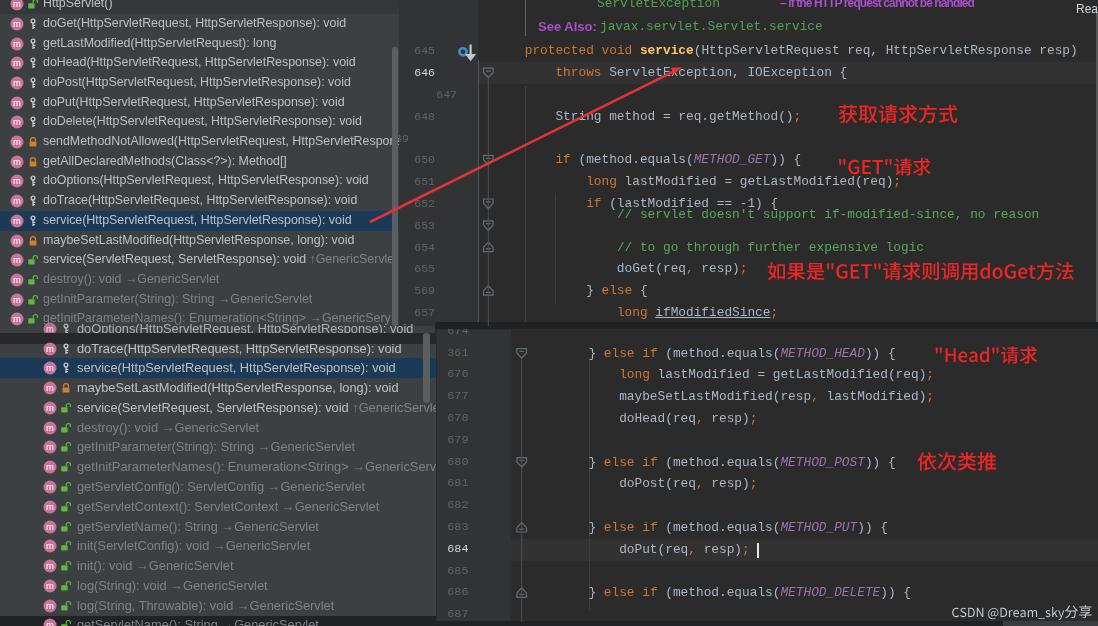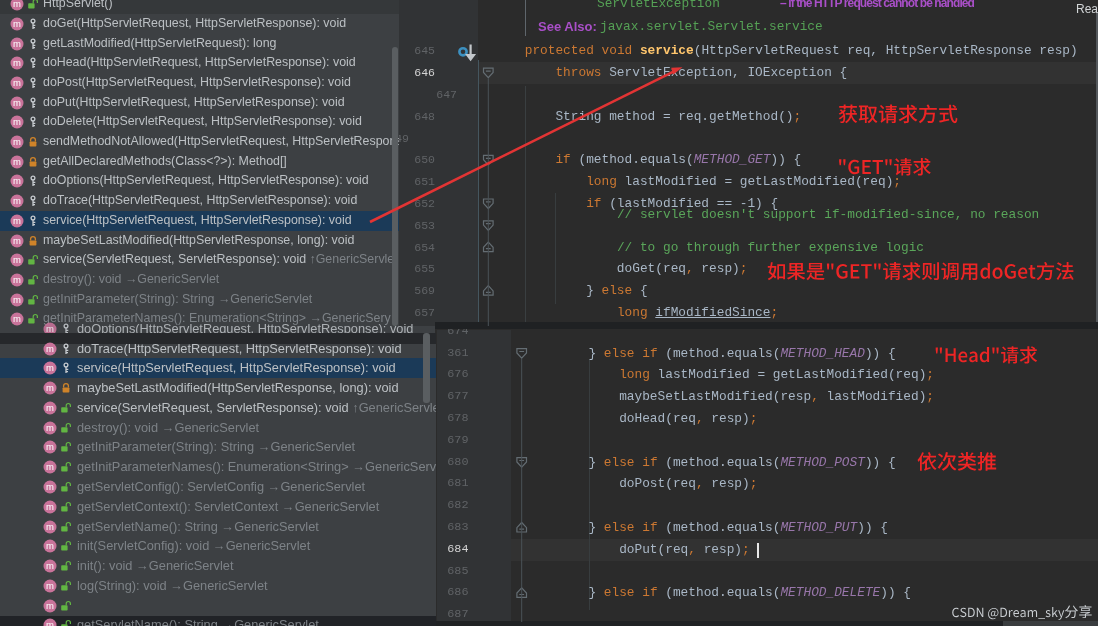--- a/index.html
+++ b/index.html
@@ -577,20 +577,21 @@
             <circle cx="7" cy="7" r="6.5" fill="#c9739a"></circle>
             <text x="7" y="10.2" text-anchor="middle" font-size="9.5" font-family="Liberation Sans" fill="#fff">m</text>
           </svg>
         </span>
         <span class="vic" style="left:60px">
           <svg class="vi" viewBox="0 0 12 12">
             <path d="M6.2 5.2 V3.6 a2.1 2.1 0 0 1 4.2 0 V5.0" fill="none" stroke="#62b543" stroke-width="1.2"></path>
             <rect x="1.2" y="5.2" width="6.4" height="5.4" rx="0.8" fill="#62b543"></rect>
           </svg>
         </span>
+        <span class="ptx gray" style="left:77px">log(String, Throwable): void →GenericServlet</span>
       </div>
       <div class="prow" style="top:615.38px">
         <span class="mic" style="left:43px">
           <svg viewBox="0 0 14 14">
             <circle cx="7" cy="7" r="6.5" fill="#c9739a"></circle>
             <text x="7" y="10.2" text-anchor="middle" font-size="9.5" font-family="Liberation Sans" fill="#fff">m</text>
           </svg>
         </span>
         <span class="vic" style="left:60px">
           <svg class="vi" viewBox="0 0 12 12">

